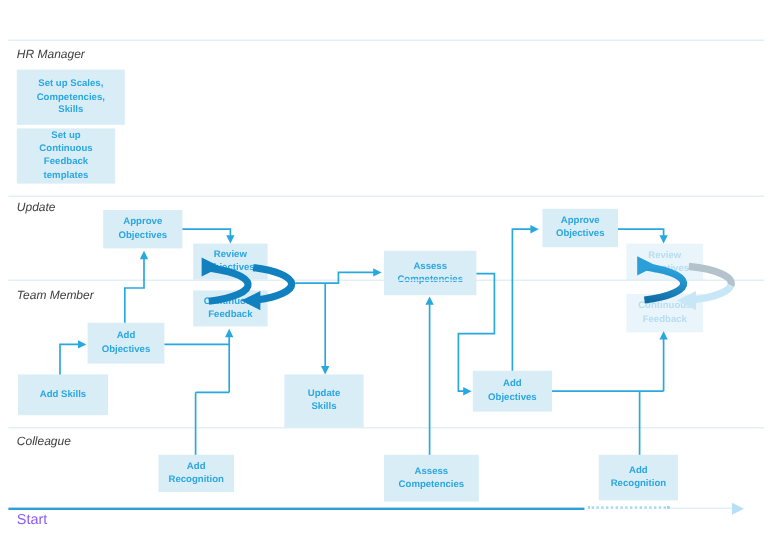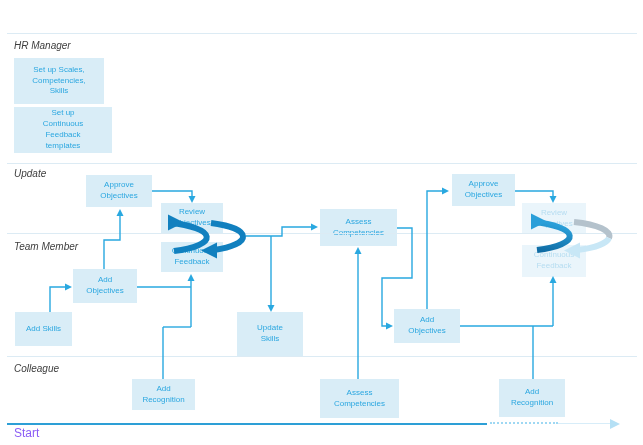--- a/index.html
+++ b/index.html
@@ -11,20 +11,21 @@
     position:absolute;left:112px;top:7px;width:530px;
     font-size:13.5px;color:#ababab;letter-spacing:.2px;white-space:nowrap;
   }
   .lane-line{position:absolute;left:7px;width:630px;height:1px;background:#dcebf4;z-index:2;}
   .lane-label{position:absolute;left:14px;font-size:10px;color:#3d3d3d;z-index:2;font-style:italic;}
   .start-label{position:absolute;left:14px;top:426px;font-size:12px;color:#8b5cf6;z-index:2;}
   .node{
     position:absolute;z-index:1;display:flex;align-items:center;justify-content:center;
     text-align:center;font-size:8px;line-height:1.35;background:#d9edf7;color:#2ba7e0;
     white-space:pre-line;
+    font-weight:bold;
   }
   .node.faded{background:#eaf5fb;color:#b6ddf1;}
   #wires{position:absolute;left:0;top:0;z-index:3;pointer-events:none;}
   .bottom-line{position:absolute;left:7px;top:423px;width:480px;height:2px;background:#2d9fd6;z-index:2;}
   .bottom-dots{position:absolute;left:490px;top:422px;width:68px;height:0;border-top:2px dotted #9fd8f3;z-index:2;}
   .bottom-faint{position:absolute;left:558px;top:423px;width:52px;height:1px;background:#d7edf9;z-index:2;}
   .bottom-arrow{
     position:absolute;left:610px;top:419px;width:0;height:0;z-index:2;
     border-left:10px solid #b5e0f5;border-top:5px solid transparent;border-bottom:5px solid transparent;
   }
@@ -41,33 +42,33 @@
   <div class="lane-line" style="top:356px"></div>
 
   <div class="lane-label" style="top:40px">HR Manager</div>
   <div class="lane-label" style="top:168px">Update</div>
   <div class="lane-label" style="top:241px">Team Member</div>
   <div class="lane-label" style="top:363px">Colleague</div>
 
   <div class="node" style="left:14px;top:58px;width:90px;height:46px">Set up Scales,
 Competencies,
 Skills</div>
-  <div class="node" style="left:14px;top:107px;width:98px;height:46px">Set up
+  <div class="node" style="left:14px;top:107px;width:82px;height:46px">Set up
 Continuous
 Feedback
 templates</div>
   <div class="node" style="left:86px;top:175px;width:66px;height:32px">Approve
 Objectives</div>
   <div class="node" style="left:161px;top:203px;width:62px;height:30px">Review
 Objectives</div>
   <div class="node" style="left:161px;top:242px;width:62px;height:30px">Continuous
 Feedback</div>
   <div class="node" style="left:73px;top:269px;width:64px;height:34px">Add
 Objectives</div>
-  <div class="node" style="left:15px;top:312px;width:57px;height:34px">Add Skills</div>
+  <div class="node" style="left:15px;top:312px;width:75px;height:34px">Add Skills</div>
   <div class="node" style="left:237px;top:312px;width:66px;height:44px">Update
 Skills</div>
   <div class="node" style="left:320px;top:209px;width:77px;height:37px">Assess
 Competencies</div>
   <div class="node" style="left:452px;top:174px;width:63px;height:32px">Approve
 Objectives</div>
   <div class="node faded" style="left:522px;top:203px;width:64px;height:31px">Review
 Objectives</div>
   <div class="node faded" style="left:522px;top:245px;width:64px;height:32px">Continuous
 Feedback</div>

